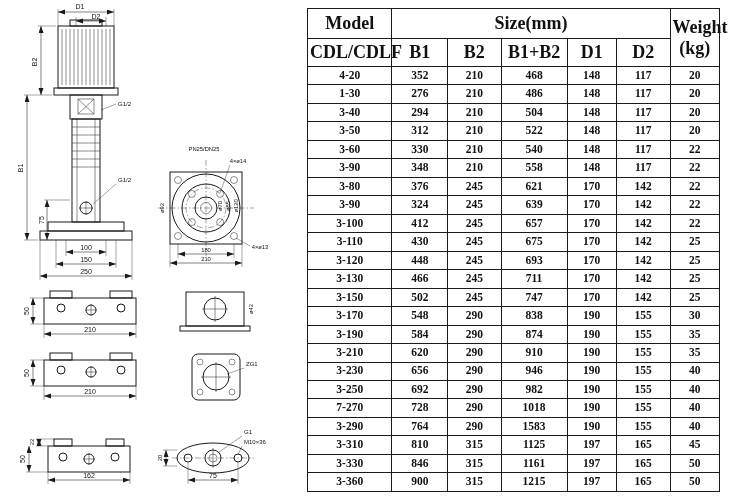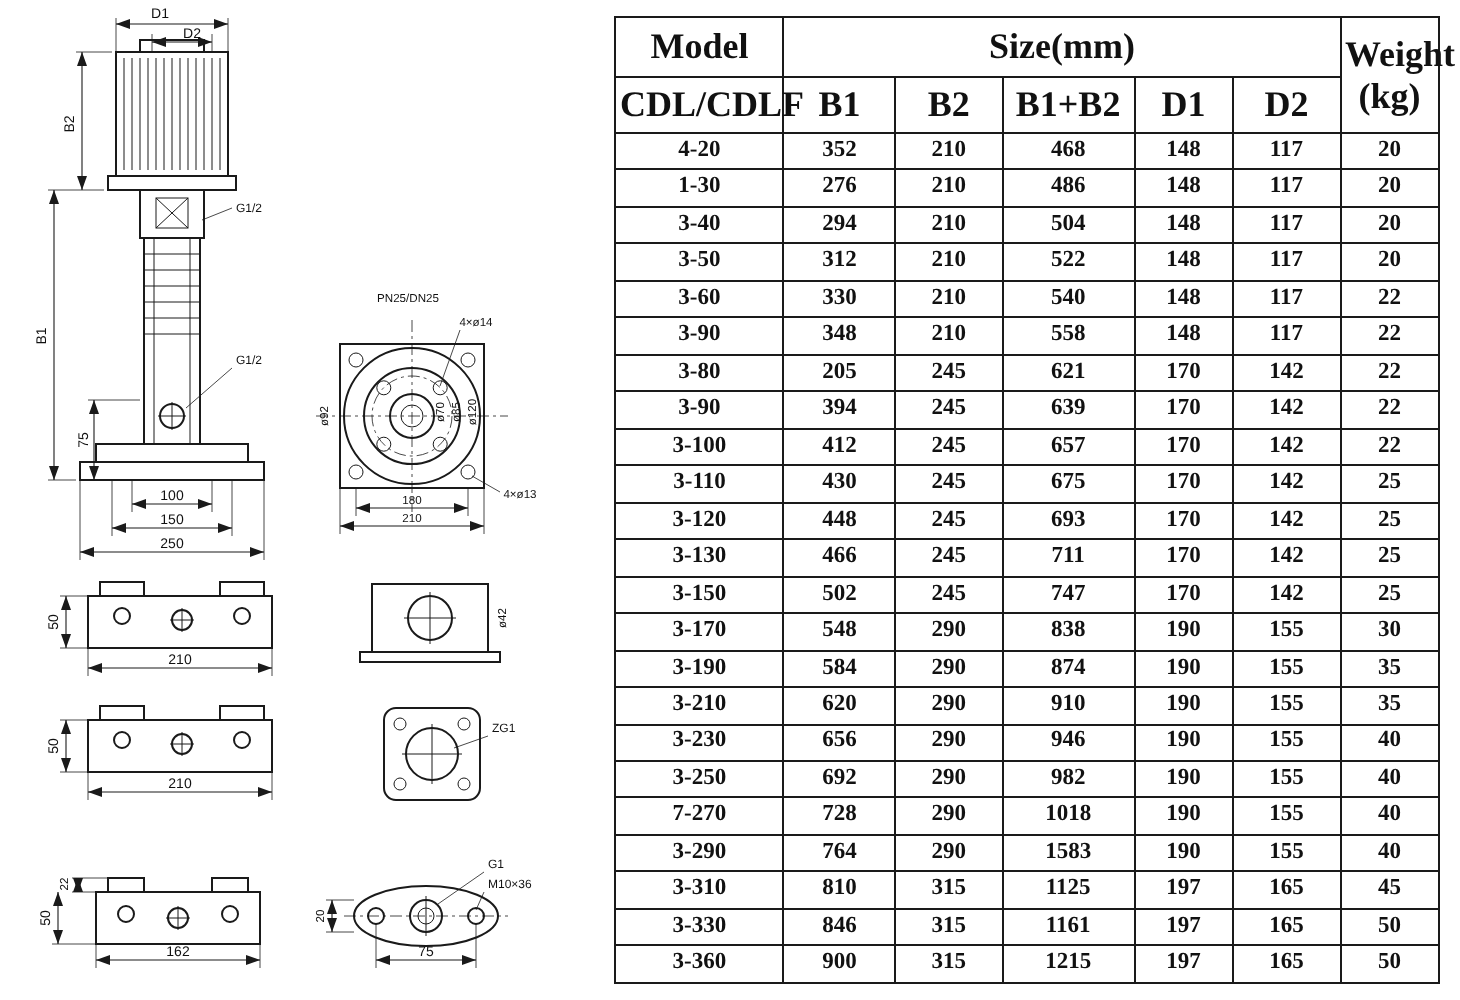--- a/index.html
+++ b/index.html
@@ -317,30 +317,30 @@
             <td>3-90</td>
             <td>348</td>
             <td>210</td>
             <td>558</td>
             <td>148</td>
             <td>117</td>
             <td>22</td>
           </tr>
           <tr>
             <td>3-80</td>
-            <td>205</td>
+            <td>376</td>
             <td>245</td>
             <td>621</td>
             <td>170</td>
             <td>142</td>
             <td>22</td>
           </tr>
           <tr>
             <td>3-90</td>
-            <td>394</td>
+            <td>324</td>
             <td>245</td>
             <td>639</td>
             <td>170</td>
             <td>142</td>
             <td>22</td>
           </tr>
           <tr>
             <td>3-100</td>
             <td>412</td>
             <td>245</td>

